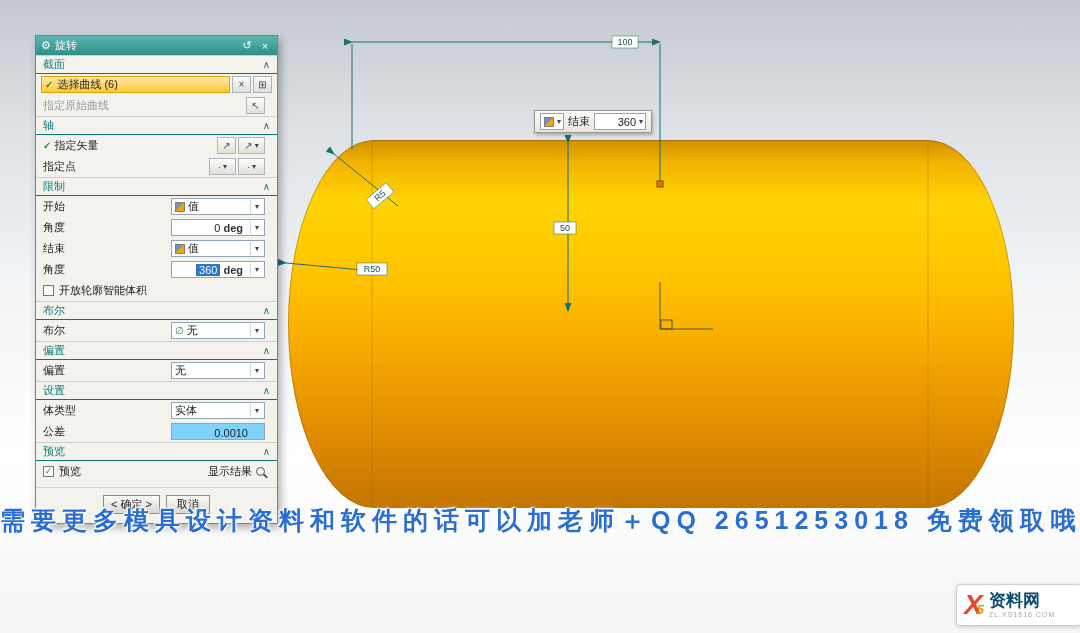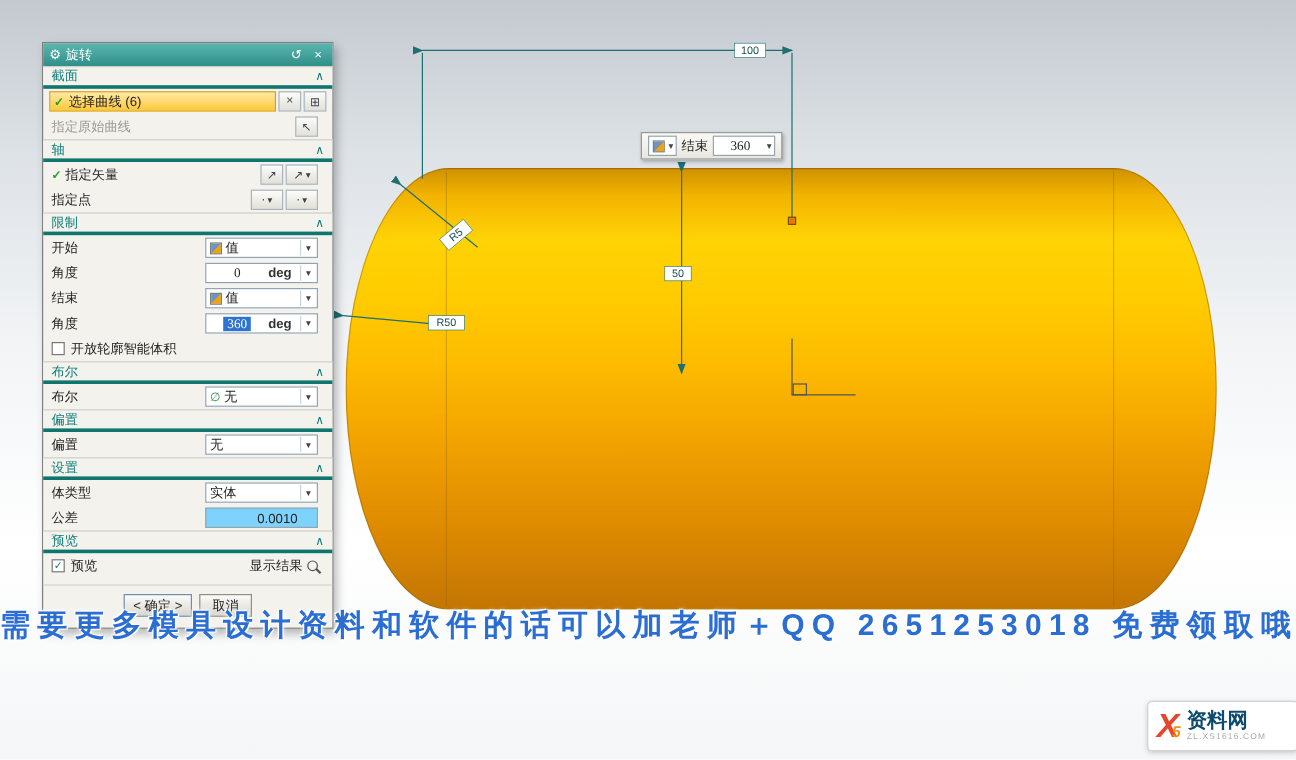--- a/index.html
+++ b/index.html
@@ -25,39 +25,39 @@
 
   
   .dialog { position:absolute; left:35px; top:35px; width:243px; background:#f3f2ed;
     border:1px solid #7f7f7f; box-shadow:3px 4px 8px rgba(0,0,0,.3); font-size:11px; color:#222; z-index:10; }
   .dlg-title { height:19px; display:flex; align-items:center; gap:4px; padding:0 5px;
     background:linear-gradient(#5cb6b0,#2f8f89); color:#fff; font-size:11px; }
   .dlg-title .ticon { font-size:11px; }
   .dlg-title .tspace { flex:1; }
   .dlg-title .tbtn { width:14px; text-align:center; cursor:default; font-size:11px; }
   .sec { display:flex; align-items:center; height:19px; padding:0 7px; color:#0e7d7a;
-    border-top:1px solid #cfcec7; border-bottom:3px solid #0f766e; background:#f3f2ed; }
+    border-top:1px solid #cfcec7; border-bottom:1px solid #0f766e; background:#f3f2ed; }
   .sec:first-of-type { border-top:none; }
   .sec .chev { margin-left:auto; font-size:10px; color:#0e7d7a; }
   .row, .frow { display:flex; align-items:center; height:21px; padding:0 12px 0 7px; }
   .row.tight { padding:2px 5px; height:21px; }
   .spacer { flex:1; }
   .curve-field { flex:1; display:flex; align-items:center; gap:4px; height:17px; padding:0 3px;
     background:linear-gradient(#ffe9a8,#ffc838); border:1px solid #dba400; }
   .chk-green { color:#1f9e1f; font-size:10px; font-weight:bold; }
   .tool-btn { width:19px; height:17px; margin-left:2px; display:flex; align-items:center; justify-content:center;
     border:1px solid #aab4bd; background:linear-gradient(#fcfcfa,#e1e0d8); font-size:10px; color:#445; }
   .tool-btn.split { width:27px; gap:2px; }
   .dim-text { color:#9a9a93;font-family:Liberation Mono, monospace; }
   .frow .ctl { margin-left:auto; width:94px; }
   .dd { display:flex; align-items:center; gap:3px; height:17px; background:#fff;
     border:1px solid #93a5b5; padding:0 1px 0 3px; }
   .dd .caret-box { margin-left:auto; width:13px; height:13px; display:flex; align-items:center;
     justify-content:center; border-left:1px solid #ccd3da; }
-  .combo-val { flex:1; text-align:center;font-family:Liberation Serif, serif; }
+  .combo-val { flex:1; text-align:right; }
   .combo-unit { color:#333; margin-right:4px;font-weight:bold; }
   .selected-val { background:#2e72d2; color:#fff; padding:0 3px; }
   .ti { height:17px; background:#7dd3fc; border:1px solid #93a5b5; display:flex; align-items:flex-end;
     justify-content:flex-end; padding:0 16px; }
   .cb { width:11px; height:11px; border:1px solid #777; background:#fff; display:inline-flex;
     align-items:center; justify-content:center; font-size:9px; color:#0e7d7a; margin-right:5px; line-height:1; }
   .none-icon { color:#2f8f60; font-size:10px; }
   .mag { width:9px; height:9px; border:1.5px solid #555; border-radius:50%; position:relative; margin-left:4px; }
   .mag::after { content:""; position:absolute; width:5px; height:1.5px; background:#555;
     transform:rotate(45deg); right:-4px; bottom:-1px; }

